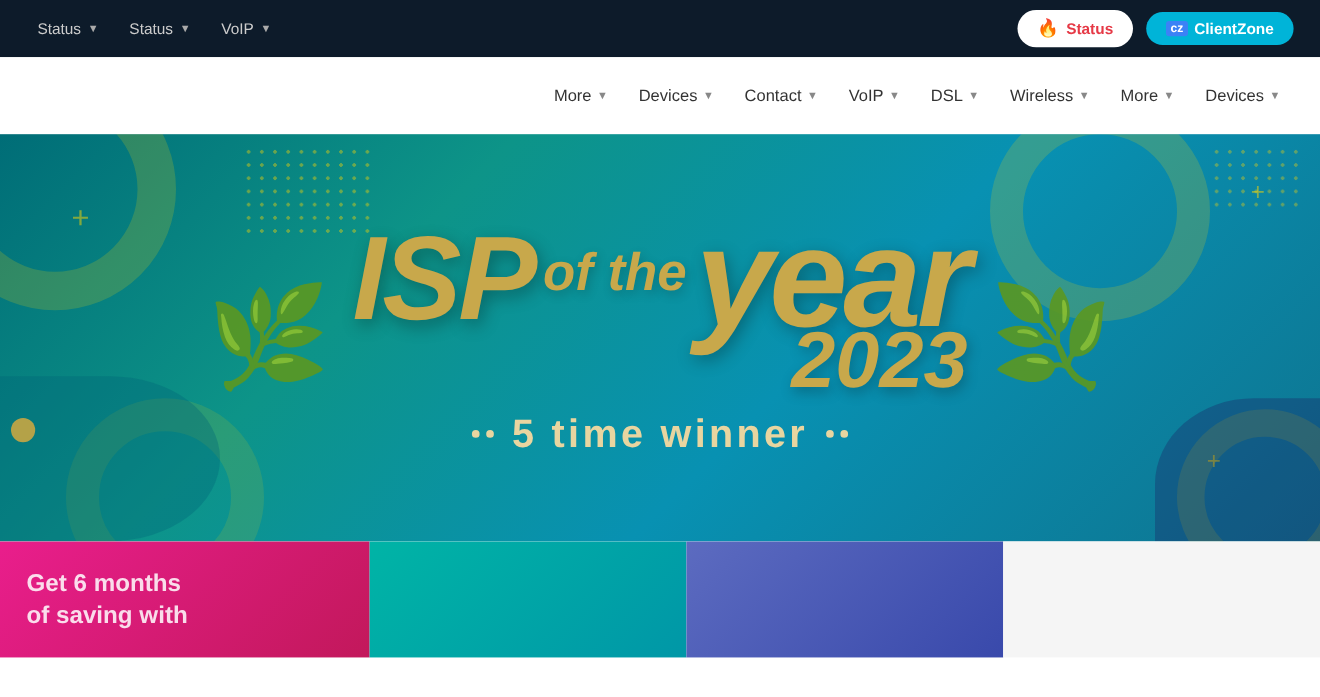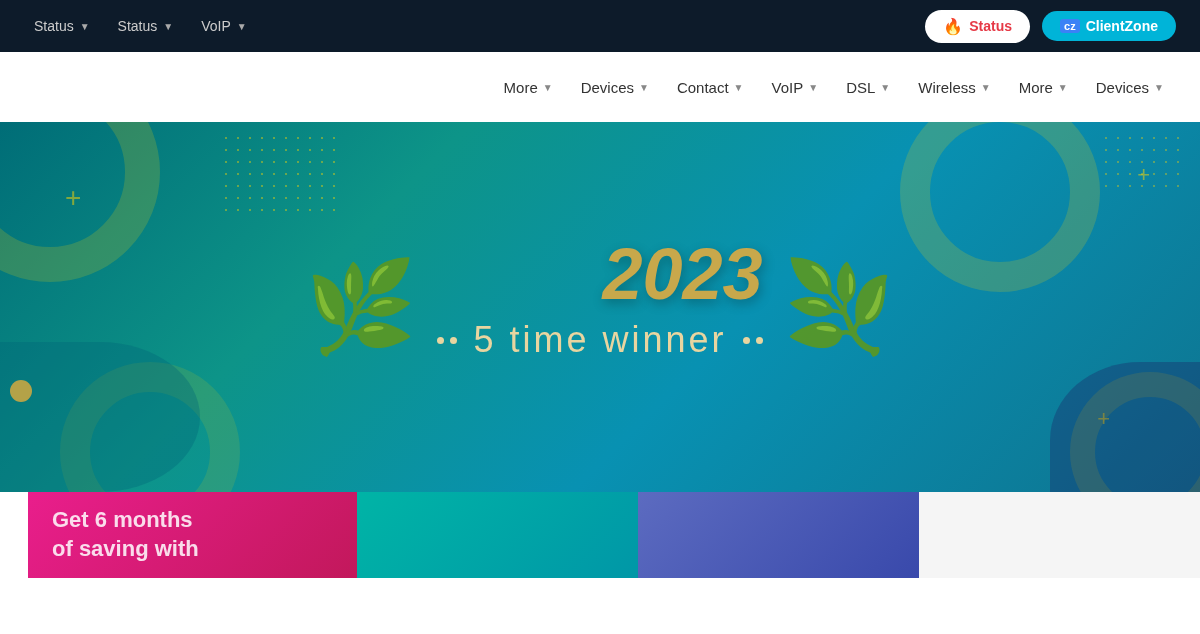--- a/index.html
+++ b/index.html
@@ -273,23 +273,22 @@
       width: 7px;
       height: 7px;
       border-radius: 50%;
       background: #e8d5a0;
     }
 
     
     .cards-row {
       display: flex;
       gap: 0;
-      height: 86px;
+      height: 106px;
       overflow: hidden;
-      margin-left: 28px;
     }
     .card {
       flex: 1;
       min-width: 0;
     }
     .card-pink {
       background: linear-gradient(135deg, #e91e8c, #c2185b);
       padding: 20px 24px;
       display: flex;
       flex-direction: column;
@@ -401,31 +400,38 @@
   <div class="hero-content">
 
     <div class="hero-main-row">
 
       <div style="font-size:90px;color:#c8a84b;opacity:0.9;line-height:1;">
         🌿
       </div>
 
       <div class="hero-text-center">
 
+        <div style="display:flex;align-items:center;gap:8px;line-height:0.9;">
+          <span style="font-size:108px;font-weight:900;color:#c8a84b;font-style:italic;text-shadow:3px 5px 15px rgba(0,0,0,0.3);letter-spacing:-3px;line-height:0.85;">ISP</span>
+          <div style="display:flex;flex-direction:column;gap:0;line-height:1;margin-bottom:8px;">
+            <span style="font-size:48px;font-weight:800;color:#c8a84b;font-style:italic;text-shadow:2px 3px 10px rgba(0,0,0,0.2);line-height:0.9;">of the</span>
+          </div>
+          <span style="font-size:128px;font-weight:900;color:#c8a84b;font-style:italic;text-shadow:3px 5px 15px rgba(0,0,0,0.3);letter-spacing:-4px;line-height:0.85;">year</span>
+        </div>
 
         <div style="text-align:right;width:100%;margin-top:-20px;">
           <span style="font-size:72px;font-weight:700;color:#c8a84b;font-style:italic;text-shadow:2px 4px 12px rgba(0,0,0,0.25);">2023</span>
         </div>
 
         <div class="five-time-winner">
           <div class="dots-line">
             <div class="dot-sm"></div>
             <div class="dot-sm"></div>
           </div>
-          <span style="font-size:36px;font-weight:400;color:#e8d5a0;letter-spacing:3px;"><span>5 time</span> <span>winner</span></span>
+          <span style="font-size:36px;font-weight:700;color:#e8d5a0;letter-spacing:3px;"><span>5 time</span> <span>winner</span></span>
           <div class="dots-line">
             <div class="dot-sm"></div>
             <div class="dot-sm"></div>
           </div>
         </div>
       </div>
 
       <div style="font-size:90px;color:#c8a84b;opacity:0.9;line-height:1;transform:scaleX(-1);">
         🌿
       </div>

